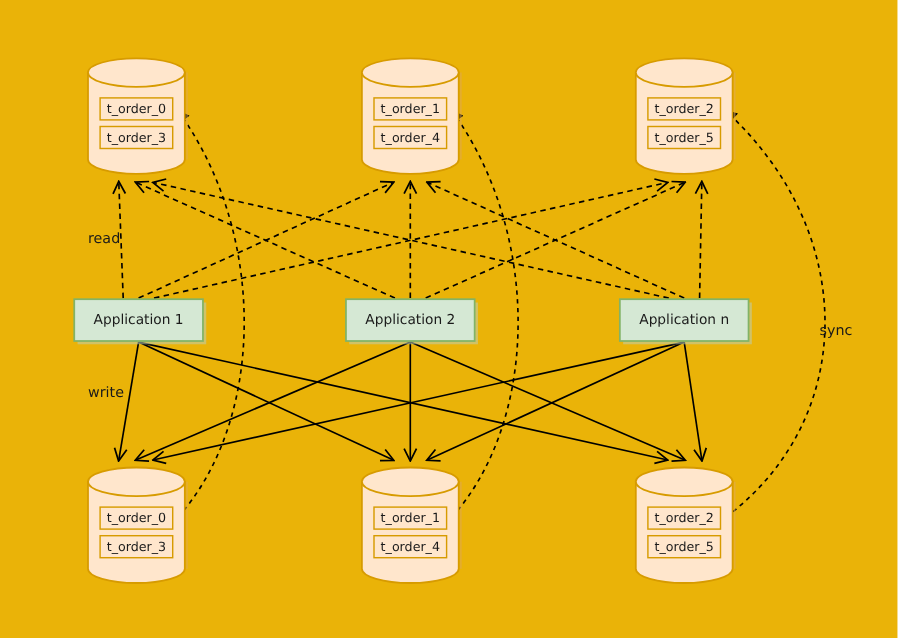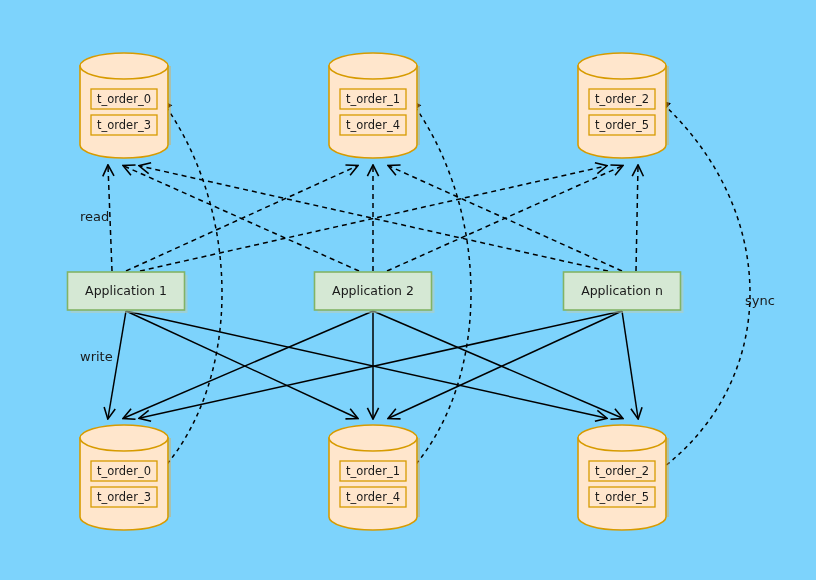--- a/index.html
+++ b/index.html
@@ -10,21 +10,21 @@
   body {
     width: 816px;
     height: 580px;
     font-family: "Liberation Sans", sans-serif;
     overflow: hidden;
   }
   #diagram-root {
     position: relative;
     width: 816px;
     height: 580px;
-    background: #7dd3fc;
+    background: #eab308;
   }
   svg#diagram-svg {
     display: block;
     width: 816px;
     height: 580px;
   }
   .db-body {
     fill: #ffe6cc;
     stroke: #d79b00;
     stroke-width: 1.6;

